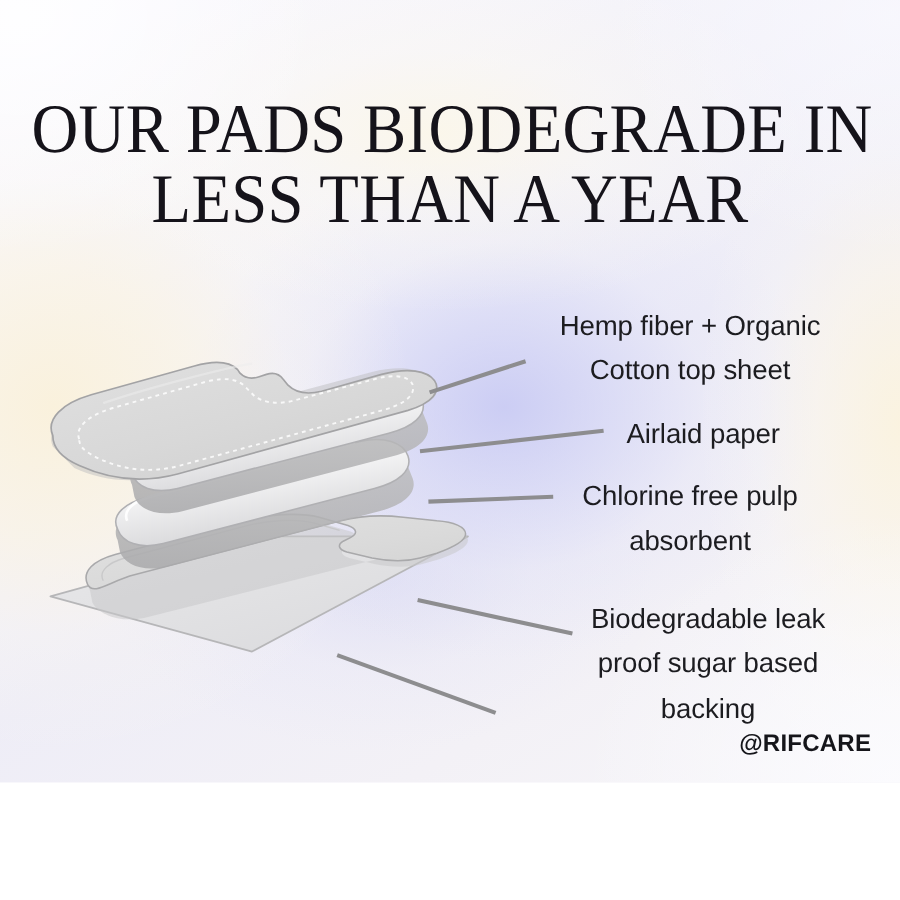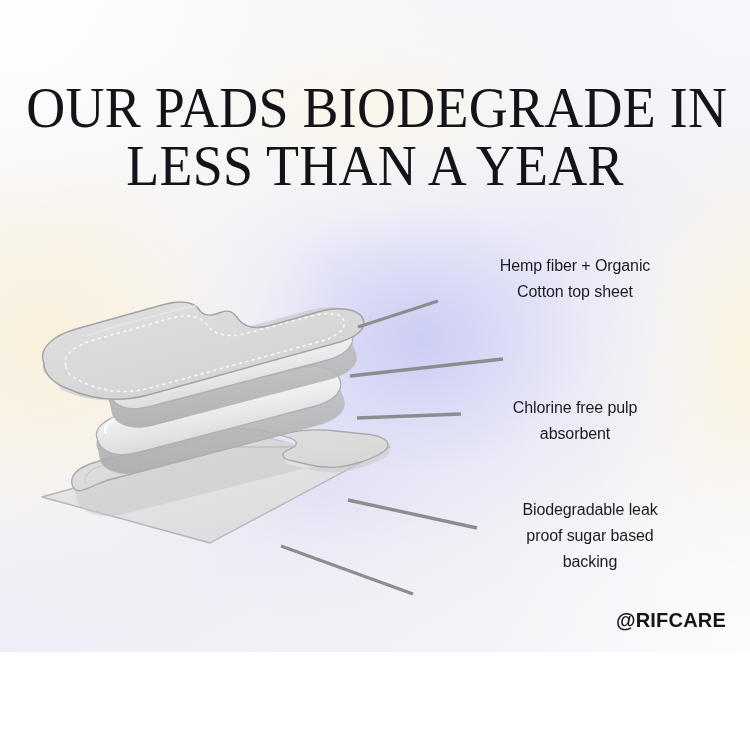--- a/index.html
+++ b/index.html
@@ -96,21 +96,21 @@
     font-weight: 400;
     transform: scaleX(0.93);
     transform-origin: center;
     white-space: nowrap;
   }
 
   
   .callout {
     position: absolute;
     color: #1c1c20;
-    font-size: 16px;
+    font-size: 23px;
     line-height: 1.62;
     font-family: "Liberation Sans", sans-serif;
     text-align: center;
     white-space: pre-line;
     letter-spacing: -0.1px;
   }
   #callout-topsheet  { top: 253px; left: 432px; width: 286px; }
   #callout-airlaid   { top: 343px; left: 455px; width: 262px; }
   #callout-pulp      { top: 395px; left: 432px; width: 286px; }
   #callout-backing   { top: 497px; left: 450px; width: 280px; }
@@ -337,20 +337,21 @@
   </svg>
 
   <h1 id="heading">
     <span class="hline">OUR PADS BIODEGRADE IN</span>
     <span class="hline">LESS THAN A YEAR</span>
   </h1>
 
   <div class="callout" id="callout-topsheet">Hemp fiber + Organic
 Cotton top sheet</div>
 
+  <div class="callout" id="callout-airlaid">Airlaid paper</div>
 
   <div class="callout" id="callout-backing">Biodegradable leak
 proof sugar based
 backing</div>
 
   <div class="callout" id="callout-pulp">Chlorine free pulp
 absorbent</div>
 
 
   <div id="watermark">@RIFCARE</div>

